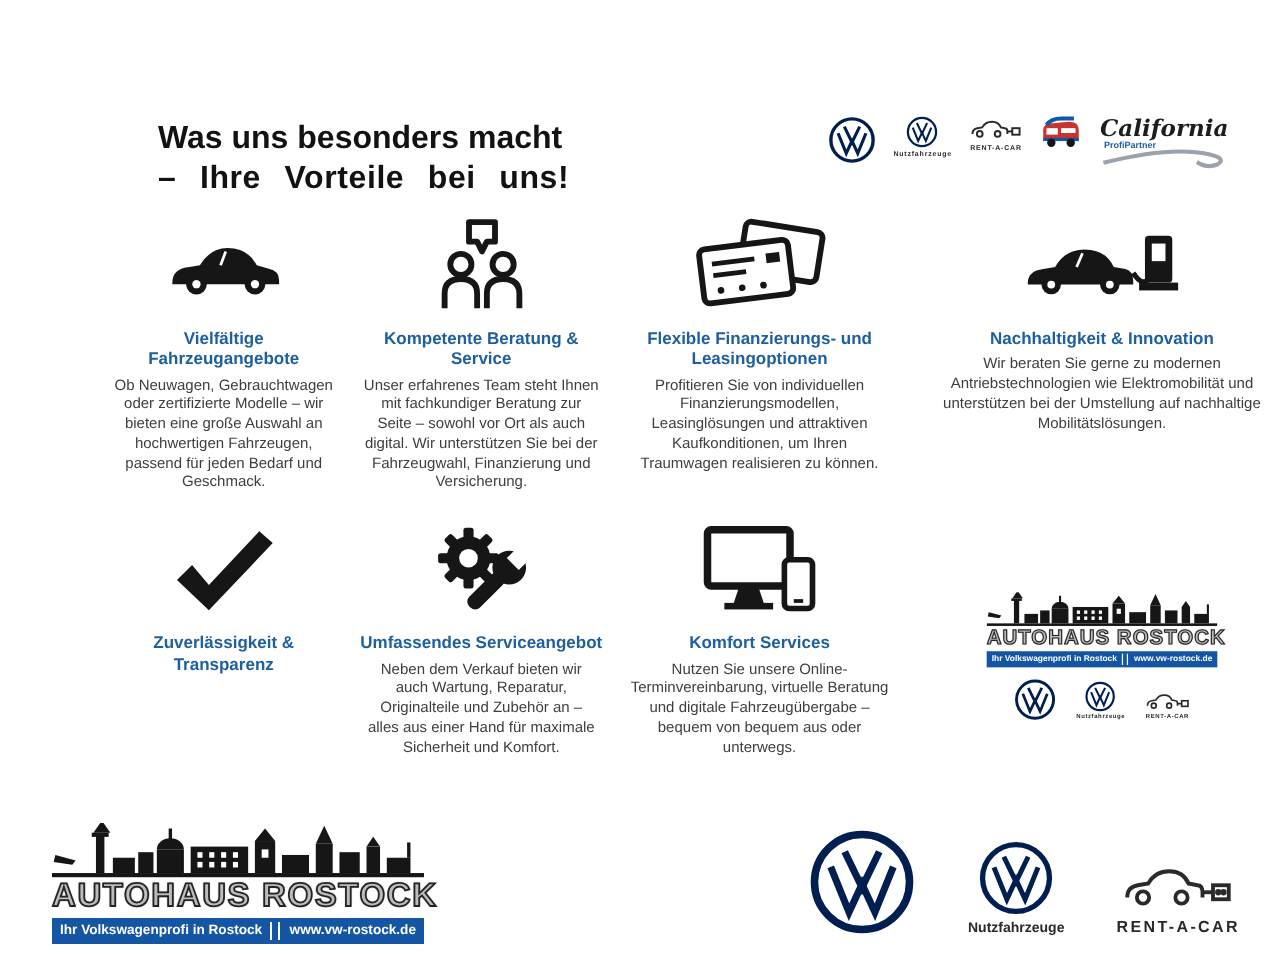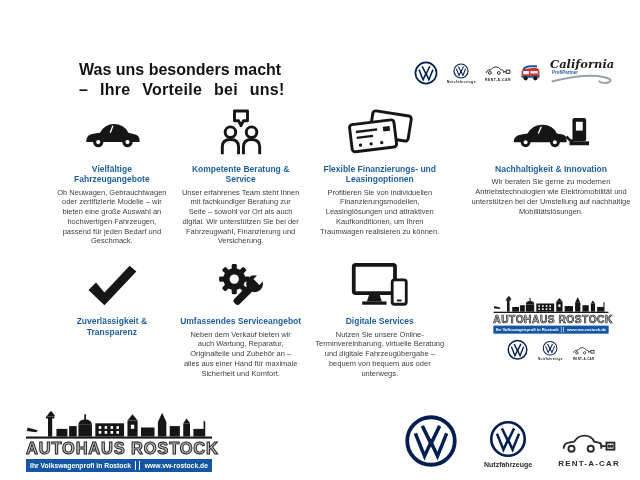--- a/index.html
+++ b/index.html
@@ -4,21 +4,21 @@
 <style>
   html,body{margin:0;padding:0;width:640px;height:480px;background:#fff;overflow:hidden;
     font-family:"Liberation Sans", sans-serif;}
   .page{position:absolute;inset:0;background:#fff;}
 
   
   .title{position:absolute;left:40px;top:60px;font-weight:bold;font-size:16px;line-height:20px;color:#121212;margin-left:39px;}
   .title .t2{word-spacing:7px;letter-spacing:0.3px;}
 
   
-  .header-logos{position:absolute;right:22px;top:58px;display:flex;align-items:center;gap:9px;}
+  .header-logos{position:absolute;right:22px;top:58px;display:flex;align-items:flex-start;gap:9px;}
   .vw{display:block;color:#001e50;}
   .brand-col{display:flex;flex-direction:column;align-items:center;}
   .tiny-label{font-size:3.5px;font-weight:bold;color:#2a2a2a;letter-spacing:0.4px;margin-top:1px;white-space:nowrap;}
   .cal{position:relative;width:68px;height:30px;}
   .cal-name{font-family:"DejaVu Serif", serif;font-style:italic;font-weight:bold;font-size:11.5px;color:#1d1d1b;line-height:12px;}
   .cal-sub{font-size:4.5px;color:#1e5f9e;font-weight:bold;margin-left:2px;}
   .cal-swoosh{position:absolute;left:0;top:13px;width:68px;height:14px;}
 
   
   .grid{position:absolute;left:26px;top:106px;width:590px;display:grid;
@@ -212,21 +212,21 @@
     <div class="feature">
       <div class="icon-box">
         <svg width="60" height="49" viewBox="0 0 64 52">
           <rect x="4" y="4" width="44" height="30" rx="2" fill="none" stroke="#161616" stroke-width="4"></rect>
           <path d="M21 34 h10 l3 9 h-16 z" fill="#161616"></path>
           <rect x="13" y="43" width="26" height="3.5" fill="#161616"></rect>
           <rect x="45" y="20" width="15" height="26" rx="2.5" fill="#fff" stroke="#161616" stroke-width="3"></rect>
           <rect x="50" y="41" width="5" height="2" fill="#161616"></rect>
         </svg>
       </div>
-      <div class="f-head">Digitale Services</div>
+      <div class="f-head">Komfort Services</div>
       <div class="f-body">Nutzen Sie unsere Online-Terminvereinbarung, virtuelle Beratung und digitale Fahrzeugübergabe – bequem von bequem aus oder unterwegs.</div>
     </div>
 
     <div class="dealer-mini-wrap">
       <div class="dealer-mini">
         <div class="dealer">
           <svg class="sky" viewBox="0 0 220 46" preserveAspectRatio="none">
             <g fill="#161616">
               <rect x="0" y="41" width="220" height="3"></rect>
               <path d="M2 28 l12 4 l-2 3 l-11 -2 z"></path>

